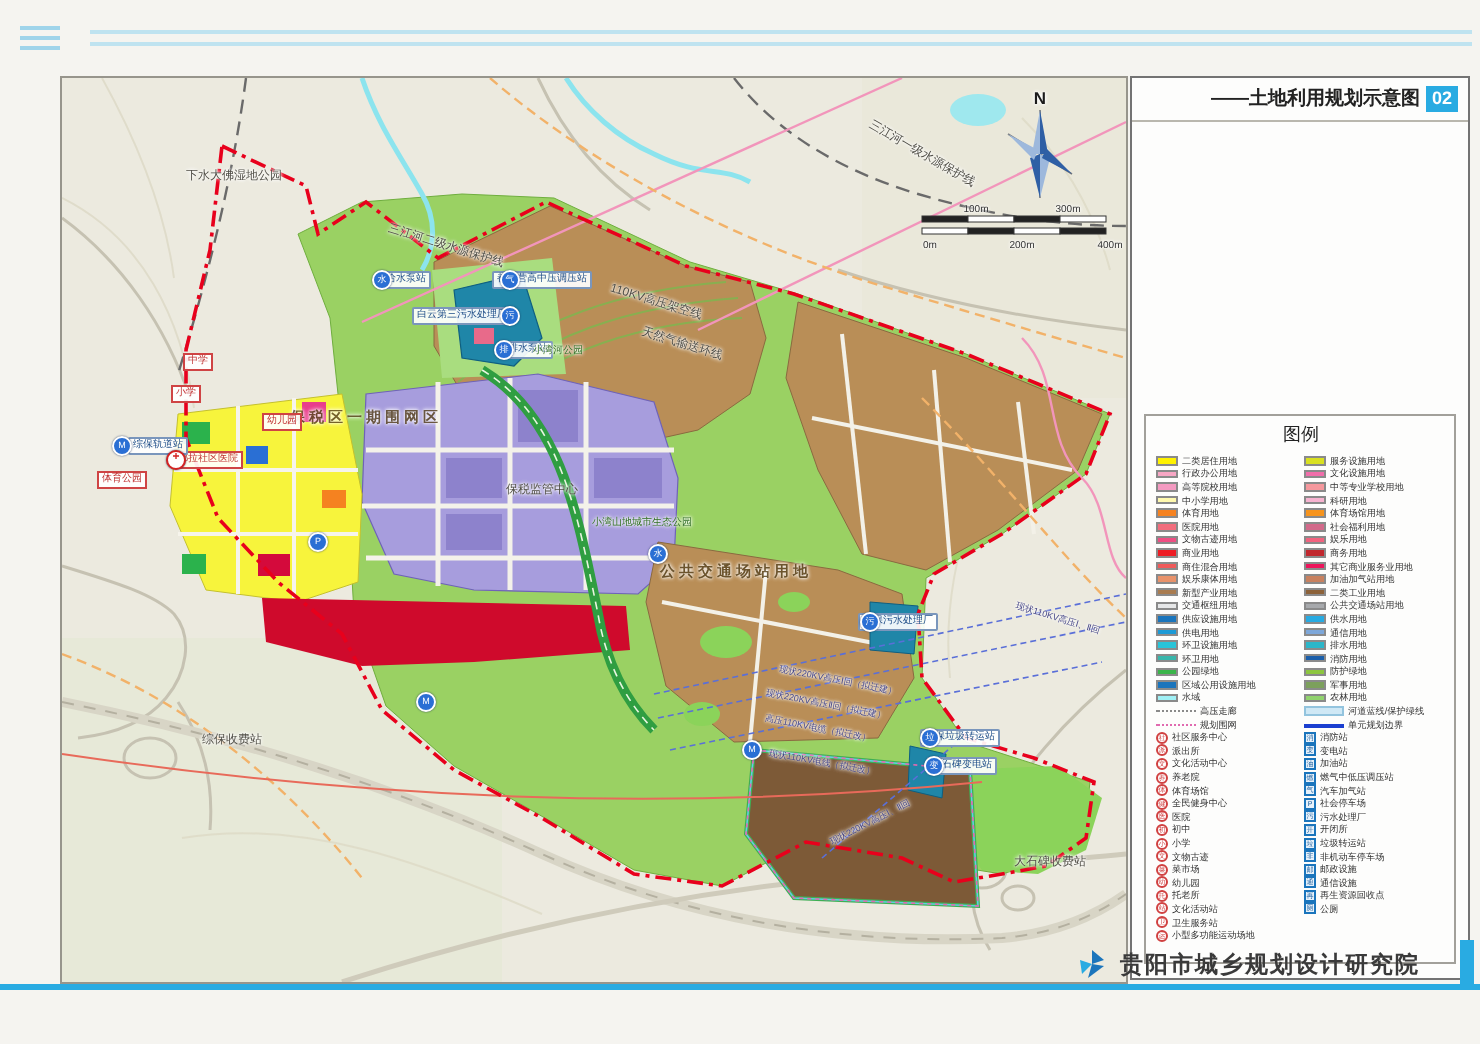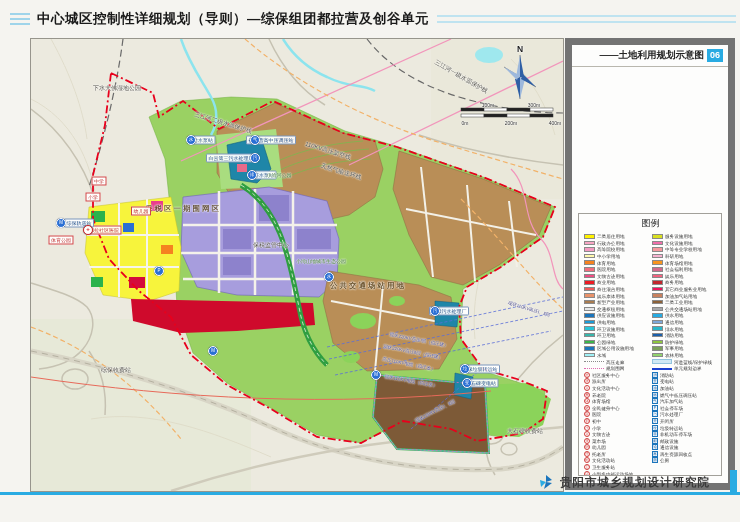--- a/index.html
+++ b/index.html
@@ -28,21 +28,21 @@
            padding:0 1.5px;text-shadow:none;line-height:7px;}
   .lbl.wire{color:#474787;font-size:4.5px;}
   .lbl.scale{font-size:5px;color:#333;}
   .lbl.north{font-size:8.5px;font-weight:bold;color:#1c1c1c;}
   .micon{position:absolute;width:8px;height:8px;border-radius:50%;background:#2a6fd4;border:1px solid #fff;
          box-shadow:0 0 1px rgba(20,40,80,.8);transform:translate(-50%,-50%);color:#fff;font-size:4.5px;
          line-height:8px;text-align:center;pointer-events:none;}
   .micon.red{background:#fff;border:1px solid #d42222;color:#d42222;font-weight:bold;font-size:6px;line-height:7px;}
 
   
-  .panel{position:absolute;left:565px;top:38px;width:170px;height:452px;background:#fdfdfc;border:7px solid #737373;box-sizing:border-box;}
+  .panel{position:absolute;left:565px;top:38px;width:170px;height:452px;background:#fdfdfc;border:1px solid #737373;box-sizing:border-box;}
   .panel-h{height:21px;border-bottom:1px solid #b9b7ae;display:flex;align-items:center;justify-content:flex-end;padding:0 5px;gap:3px;}
   .panel-title{font-size:9.5px;font-weight:bold;color:#222;}
   .badge{background:#29abe2;color:#fff;font-size:9px;font-weight:bold;padding:0 3px;height:13px;line-height:13px;flex:none;}
   .legend{position:absolute;left:6px;right:6px;top:168px;bottom:7px;border:.5px solid #a2a09a;padding:2px 4px 2px 5px;overflow:hidden;}
   .legend-title{text-align:center;font-size:9px;font-weight:normal;color:#222;margin:1px 0 3px;}
   .lrow{display:flex;gap:3px;height:6.6px;align-items:center;}
   .lcell{flex:1;display:flex;align-items:center;gap:2px;overflow:hidden;min-width:0;}
   .swatch{width:11px;height:4.5px;border:.5px solid #8a8a8a;flex:none;box-sizing:border-box;}
   .ltext{font-size:5px;color:#333;white-space:nowrap;transform:scale(.92);transform-origin:left center;}
   .symc{width:6px;height:6px;flex:none;border-radius:50%;border:.8px solid #d04040;background:#fff;color:#d04040;
@@ -66,21 +66,20 @@
 <body>
 
 <div class="page">
 
   <div class="titlebar">
     <div class="tri">
         <span></span>
         <span></span>
         <span></span>
       </div>
-    <h1 class="page-title">中心城区控制性详细规划（导则）—综保组团都拉营及创谷单元</h1>
     <div class="hlines">
         <span></span>
         <span></span>
       </div>
   </div>
 
   <div class="map-frame">
     <svg width="532" height="452" viewBox="0 0 532 452">
 
       <rect x="0" y="0" width="532" height="452" fill="#eceadf"></rect>
@@ -295,21 +294,21 @@
         <div class="micon" style="left: 298px; top: 238px;">水</div>
         <div class="micon" style="left: 182px; top: 312px;">M</div>
         <div class="micon" style="left: 345px; top: 336px;">M</div>
         <div class="micon red" style="left: 57px; top: 191px;">+</div>
       </div>
   </div>
 
   <div class="panel">
     <div class="panel-h">
       <span class="panel-title">——土地利用规划示意图</span>
-      <span class="badge">06</span>
+      <span class="badge">02</span>
     </div>
     <div class="legend">
       <div class="legend-title">图例</div>
       <div>
           <div class="lrow">
             <div class="lcell">
               <span class="swatch" style="background: rgb(255, 242, 0);"></span>
               <span class="ltext">二类居住用地</span>
             </div>
             <div class="lcell">

